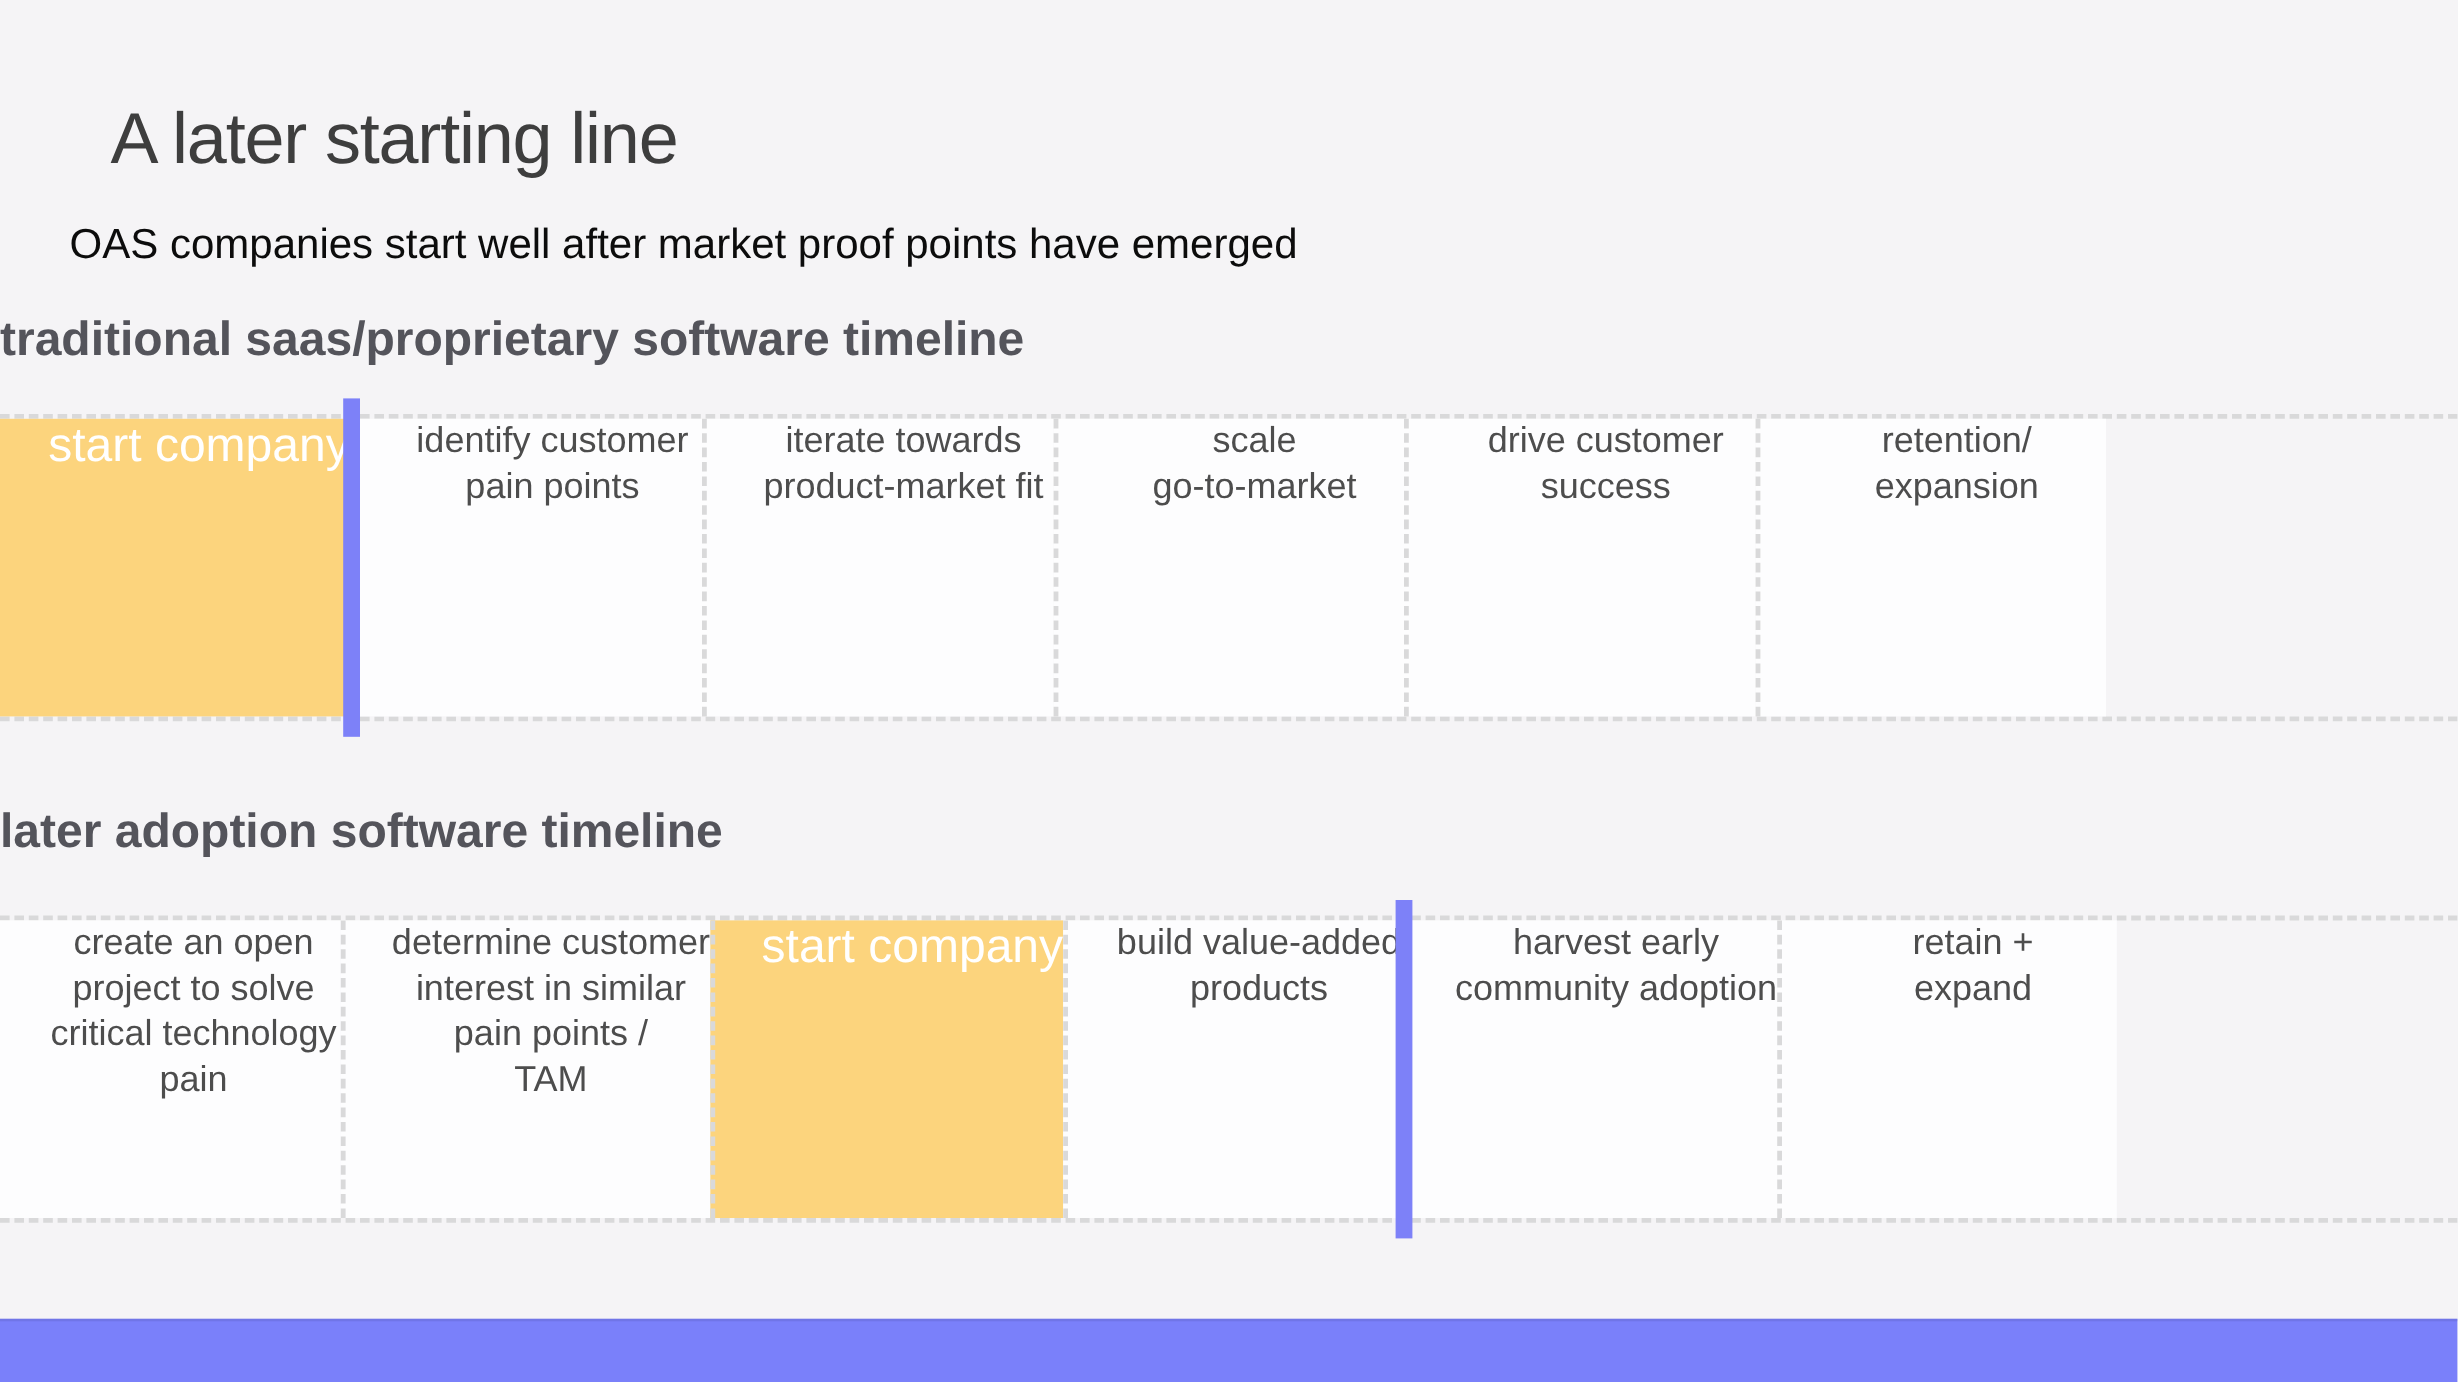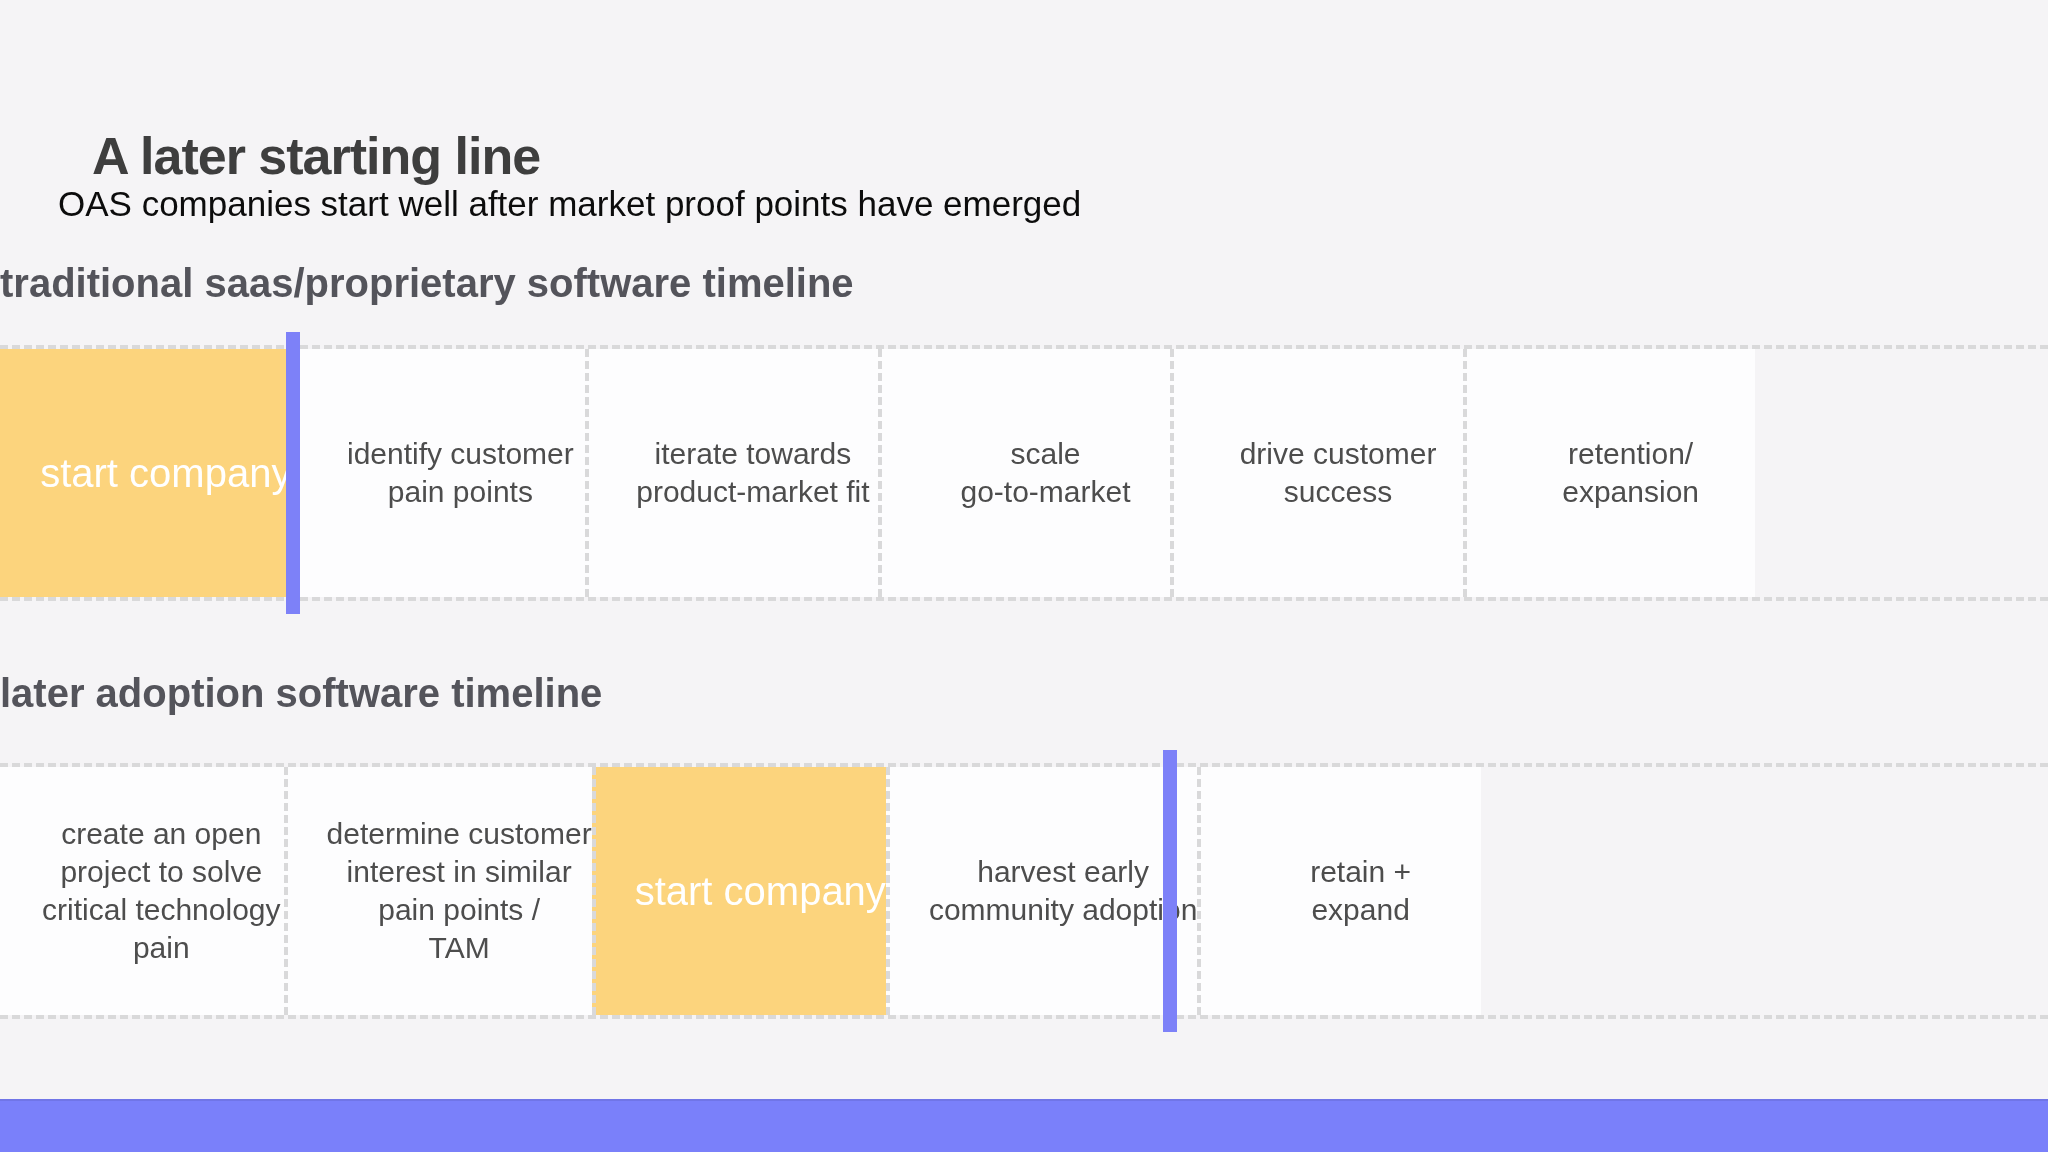--- a/index.html
+++ b/index.html
@@ -17,24 +17,23 @@
   }
   *{margin:0;padding:0;box-sizing:border-box;}
   html,body{width:2048px;height:1152px;overflow:hidden;}
   body{
     position:relative;
     background:var(--page-bg);
     font-family:"Liberation Sans","DejaVu Sans",sans-serif;
   }
   .slide-title{
     position:absolute;left:92px;top:76px;
-    font-size:52px;line-height:80px;font-weight:bold;
+    font-size:60px;line-height:80px;font-weight:normal;
     letter-spacing:-1px;color:var(--title-text);
     white-space:nowrap;
-    margin-top:40px;
   }
   .slide-subtitle{
     position:absolute;left:58px;top:157px;
     font-size:35px;line-height:46px;font-weight:normal;
     color:var(--subtitle-text);
     white-space:nowrap;
     margin-top:24px;
   }
   .tl-heading{
     position:absolute;left:0;width:100%;
@@ -47,21 +46,21 @@
     position:absolute;left:0;width:2048px;height:256px;
     display:grid;
     grid-template-columns:repeat(7,1fr);
     border-top:4px dashed var(--dash);
     border-bottom:4px dashed var(--dash);
   }
   .tl-row.first{top:345px;}
   .tl-row.second{top:763px;}
   .cell{
     background:var(--cell-bg);
-    display:flex;align-items:center;justify-content:center;
+    display:flex;align-items:flex-start;justify-content:center;
     text-align:center;
     font-size:30px;line-height:38px;
     color:var(--cell-text);
     white-space:pre;
     overflow:visible;
     padding-left:39px;
   }
   .cell + .cell{border-left:4px dashed var(--dash);}
   .cell.highlight{
     background:var(--highlight-yellow);
@@ -109,20 +108,22 @@
 <div class="tl-row second">
   <div class="cell"><span>create an open
 project to solve
 critical technology
 pain</span></div>
   <div class="cell"><span>determine customer
 interest in similar
 pain points /
 TAM</span></div>
   <div class="cell highlight"><span>start company</span></div>
+  <div class="cell"><span>build value-added
+products</span></div>
   <div class="cell"><span>harvest early
 community adoption</span></div>
   <div class="cell"><span>retain +
 expand</span></div>
   <div class="marker-bar at-col-4"></div>
 </div>
 
 <div class="footer-bar"></div>
 
 </body></html>

